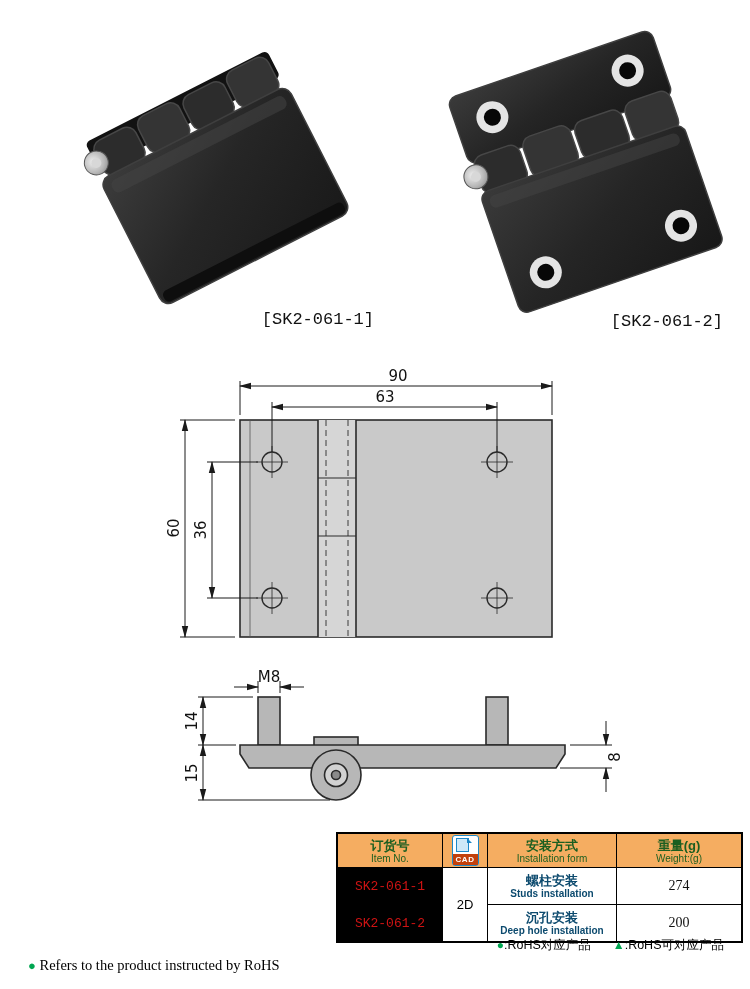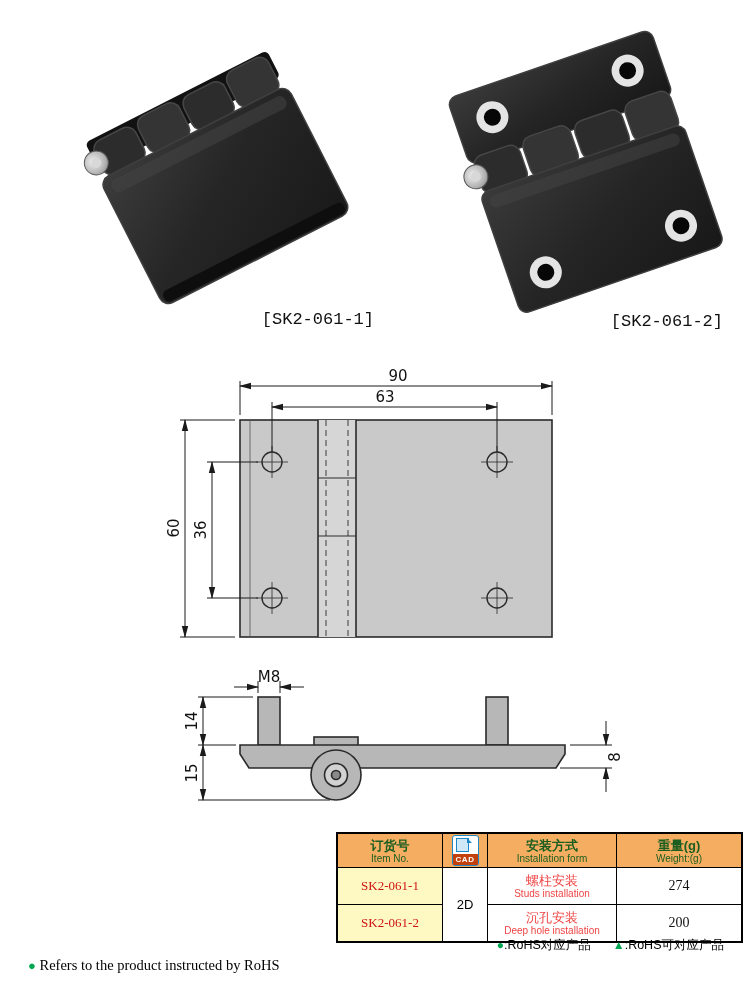--- a/index.html
+++ b/index.html
@@ -22,23 +22,23 @@
   
   table.spec-table{position:absolute;top:832px;left:336px;width:388px;
       border-collapse:collapse;border:2px solid #000;table-layout:fixed;}
   table.spec-table th,table.spec-table td{border:1px solid #000;text-align:center;
       vertical-align:middle;padding:1px 2px;}
   table.spec-table th{background:#f5ad61;font-weight:bold;color:#1b5e20;}
   .col-item{width:100px;}.col-cad{width:40px;}.col-inst{width:124px;}.col-wt{width:120px;}
   .zh{font-size:13px;line-height:15px;}
   .en{font-size:10px;line-height:11px;font-weight:normal;}
   th .en{color:#1b5e20;}
-  td .zh,td .en{color:#ef4444;font-weight:normal;}
-  td.item-cell{background:#fef9c3;color:#cf1313;
-      font-family:Liberation Serif, serif;font-size:13px;height:34px;}
+  td .zh,td .en{color:#0c4a6e;font-weight:bold;}
+  td.item-cell{background:#000000;color:#cf1313;
+      font-family:Liberation Mono, monospace;font-size:13px;height:34px;}
   td.cad-cell{font-size:13px;color:#000;background:#fff;}
   td.weight-cell{font-family:"Liberation Serif","DejaVu Serif",serif;font-size:14px;background:#fff;}
   td.install-cell{background:#fff;}
   tr.head{height:32px;padding-left:23px;}
 
   .cad-icon{width:25px;height:29px;margin:0 auto;position:relative;background:#fff;
       border:1px solid #1e88c7;border-radius:3px;}
   .cad-page{position:absolute;top:2px;left:3px;width:11px;height:12px;
       background:#cfe9f8;border:1px solid #1e88c7;}
   .cad-fold{position:absolute;top:2px;left:14px;width:0;height:0;

